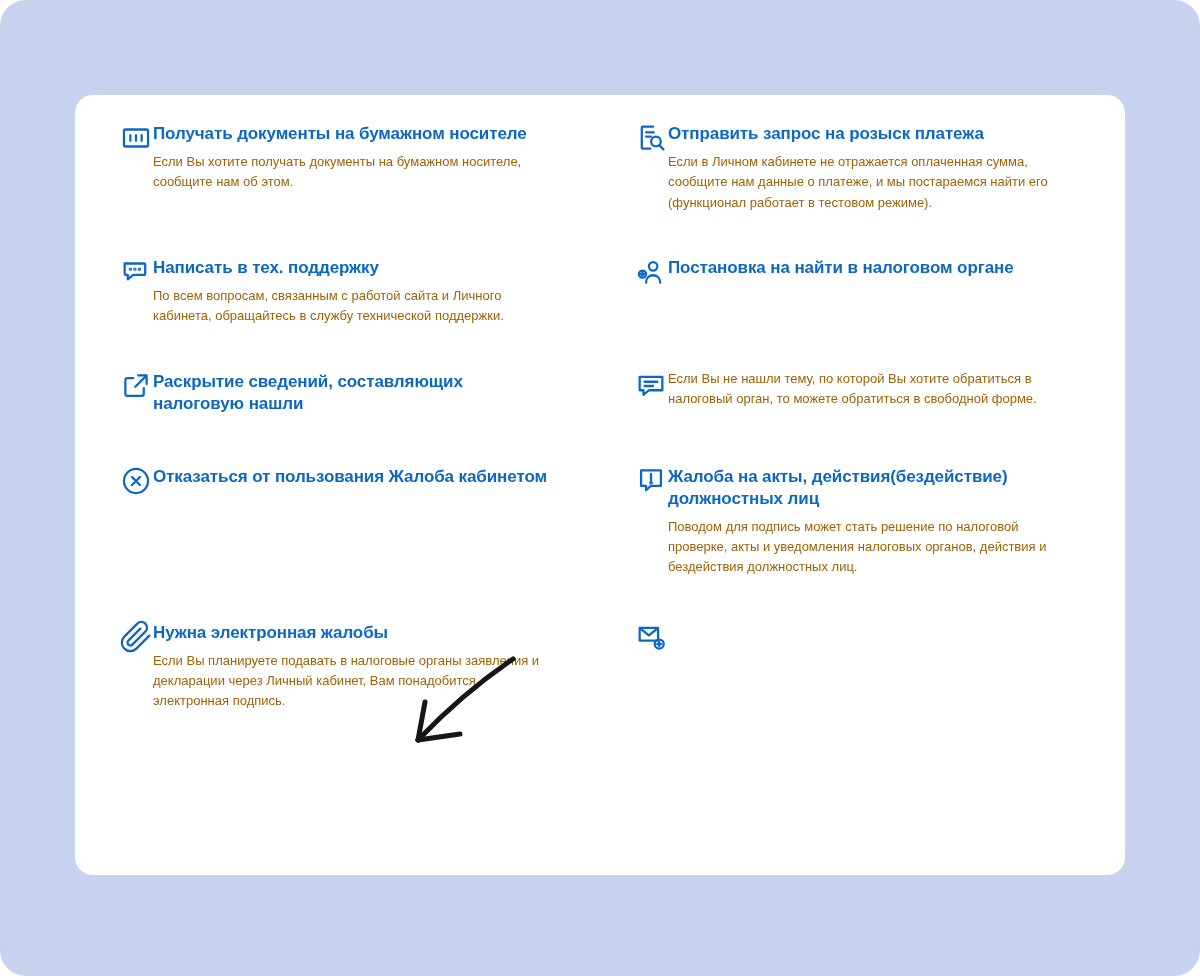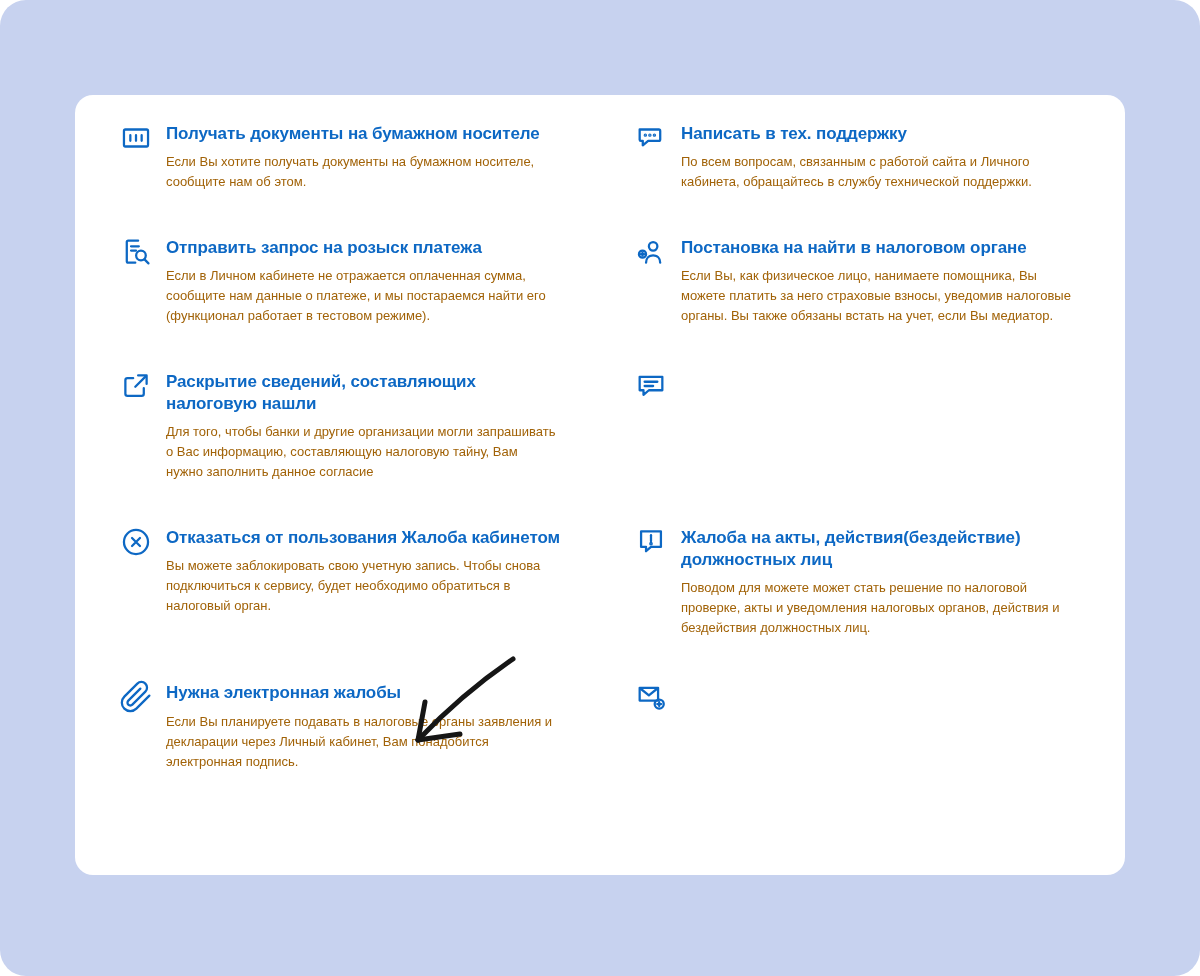--- a/index.html
+++ b/index.html
@@ -32,21 +32,20 @@
   .grid {
     display: grid;
     grid-template-columns: 1fr 1fr;
     column-gap: 72px;
     row-gap: 42px;
     align-items: start;
   }
   .item {
     display: flex;
     align-items: flex-start;
-    gap: 13px;
     cursor: pointer;
   }
   .icon {
     flex: 0 0 34px;
     width: 34px;
     height: 34px;
     color: #0d68c4;
     margin-top: 0px;
   }
   .icon svg { width: 34px; height: 34px; display: block; }
@@ -93,111 +92,109 @@
         </span>
         <div class="text">
           <h3 class="title">Получать документы на бумажном носителе</h3>
           <p class="desc">Если Вы хотите получать документы на бумажном носителе, сообщите нам об этом.</p>
         </div>
       </div>
 
       <div class="item">
         <span class="icon">
           <svg viewBox="0 0 24 24" fill="none" stroke="currentColor" stroke-width="1.6" stroke-linecap="round" stroke-linejoin="round">
+            <path d="M13.5 4 H6.5 a1 1 0 0 0 -1 1 v13.5 a1 1 0 0 0 1 1 h5"></path>
+            <path d="M8.5 8 h5.5 M8.5 11 h3.5"></path>
+            <circle cx="15.5" cy="14.5" r="3.4"></circle>
+            <path d="M18 17.2 l2.8 2.8"></path>
+          </svg>
+        </span>
+        <div class="text">
+          <h3 class="title">Отправить запрос на розыск платежа</h3>
+          <p class="desc">Если в Личном кабинете не отражается оплаченная сумма, сообщите нам данные о платеже, и мы постараемся найти его (функционал работает в тестовом режиме).</p>
+        </div>
+      </div>
+
+      <div class="item">
+        <span class="icon">
+          <svg viewBox="0 0 24 24" fill="none" stroke="currentColor" stroke-width="1.6" stroke-linecap="round" stroke-linejoin="round">
             <path d="M4 6 h13.5 a1 1 0 0 1 1 1 v6 a1 1 0 0 1 -1 1 H10 l-3.8 3.2 V14 H4.8 a0.8 0.8 0 0 1 -0.8 -0.8 z"></path>
             <circle cx="8" cy="10" r="0.4" fill="currentColor"></circle>
             <circle cx="11.2" cy="10" r="0.4" fill="currentColor"></circle>
             <circle cx="14.4" cy="10" r="0.4" fill="currentColor"></circle>
           </svg>
         </span>
         <div class="text">
           <h3 class="title">Написать в тех. поддержку</h3>
           <p class="desc">По всем вопросам, связанным с работой сайта и Личного кабинета, обращайтесь в службу технической поддержки.</p>
         </div>
       </div>
 
       <div class="item">
         <span class="icon">
           <svg viewBox="0 0 24 24" fill="none" stroke="currentColor" stroke-width="1.6" stroke-linecap="round" stroke-linejoin="round">
-            <path d="M13.5 4 H6.5 a1 1 0 0 0 -1 1 v13.5 a1 1 0 0 0 1 1 h5"></path>
-            <path d="M8.5 8 h5.5 M8.5 11 h3.5"></path>
-            <circle cx="15.5" cy="14.5" r="3.4"></circle>
-            <path d="M18 17.2 l2.8 2.8"></path>
-          </svg>
-        </span>
-        <div class="text">
-          <h3 class="title">Отправить запрос на розыск платежа</h3>
-          <p class="desc">Если в Личном кабинете не отражается оплаченная сумма, сообщите нам данные о платеже, и мы постараемся найти его (функционал работает в тестовом режиме).</p>
-        </div>
-      </div>
-
-      <div class="item">
-        <span class="icon">
-          <svg viewBox="0 0 24 24" fill="none" stroke="currentColor" stroke-width="1.6" stroke-linecap="round" stroke-linejoin="round">
             <circle cx="13.5" cy="8" r="3"></circle>
             <path d="M8.5 19.5 c0 -3.2 2.2 -5.2 5 -5.2 s5 2 5 5.2"></path>
             <circle cx="6" cy="13.5" r="2.5"></circle>
             <path d="M6 12.4 v2.2 M4.9 13.5 h2.2"></path>
           </svg>
         </span>
         <div class="text">
           <h3 class="title">Постановка на найти в налоговом органе</h3>
-          <p class="desc">Если Вы, как физическое лицо, нанимаете помощника, Вы можете платить за него страховые взносы, уведомив налоговые органы. Вы также обязаны встать на учет, если Вы медиатор.</p>
         </div>
       </div>
 
       <div class="item">
         <span class="icon">
           <svg viewBox="0 0 24 24" fill="none" stroke="currentColor" stroke-width="1.6" stroke-linecap="round" stroke-linejoin="round">
             <path d="M10 6.5 H6 a1.5 1.5 0 0 0 -1.5 1.5 v9.5 a1.5 1.5 0 0 0 1.5 1.5 h10 a1.5 1.5 0 0 0 1.5 -1.5 V13.5"></path>
             <path d="M13.5 4.5 H19.5 V10.5"></path>
             <path d="M19 5 L11.5 12.5"></path>
           </svg>
         </span>
         <div class="text">
           <h3 class="title">Раскрытие сведений, составляющих налоговую нашли</h3>
-          <p class="desc">Для того, чтобы банки и другие организации могли запрашивать о Вас информацию, составляющую налоговую тайну, Вам нужно заполнить данное согласие</p>
         </div>
       </div>
 
       <div class="item">
         <span class="icon">
           <svg viewBox="0 0 24 24" fill="none" stroke="currentColor" stroke-width="1.6" stroke-linecap="round" stroke-linejoin="round">
             <path d="M4 5.5 h16 v9.5 h-9.5 l-3.8 3.2 V15 H4 z"></path>
             <path d="M7.5 9 h9 M7.5 12 h6"></path>
           </svg>
         </span>
         <div class="text">
+          <p class="desc">Если Вы не нашли тему, по которой Вы хотите обратиться в налоговый орган, то можете обратиться в свободной форме.</p>
         </div>
       </div>
 
       <div class="item">
         <span class="icon">
           <svg viewBox="0 0 24 24" fill="none" stroke="currentColor" stroke-width="1.6" stroke-linecap="round" stroke-linejoin="round">
             <circle cx="12" cy="12" r="8.5"></circle>
             <path d="M9.2 9.2 L14.8 14.8 M14.8 9.2 L9.2 14.8"></path>
           </svg>
         </span>
         <div class="text">
           <h3 class="title">Отказаться от пользования Жалоба кабинетом</h3>
-          <p class="desc">Вы можете заблокировать свою учетную запись. Чтобы снова подключиться к сервису, будет необходимо обратиться в налоговый орган.</p>
         </div>
       </div>
 
       <div class="item">
         <span class="icon">
           <svg viewBox="0 0 24 24" fill="none" stroke="currentColor" stroke-width="1.6" stroke-linecap="round" stroke-linejoin="round">
             <path d="M5 4.5 h14 v11 h-7 l-3.5 3 v-3 H5 z"></path>
             <path d="M12 7.2 v4.2"></path>
             <circle cx="12" cy="13.2" r="0.5" fill="currentColor"></circle>
           </svg>
         </span>
         <div class="text">
           <h3 class="title">Жалоба на акты, действия(бездействие) должностных лиц</h3>
-          <p class="desc">Поводом для можете может стать решение по налоговой проверке, акты и уведомления налоговых органов, действия и бездействия должностных лиц.</p>
+          <p class="desc">Поводом для подпись может стать решение по налоговой проверке, акты и уведомления налоговых органов, действия и бездействия должностных лиц.</p>
         </div>
       </div>
 
       <div class="item">
         <span class="icon">
           <svg viewBox="0 0 24 24" fill="none" stroke="currentColor" stroke-width="1.6" stroke-linecap="round" stroke-linejoin="round">
             <path d="M21.44 11.05l-9.19 9.19a6 6 0 0 1-8.49-8.49l9.19-9.19a4 4 0 0 1 5.66 5.66l-9.2 9.19a2 2 0 0 1-2.83-2.83l8.49-8.48"></path>
           </svg>
         </span>
         <div class="text">

